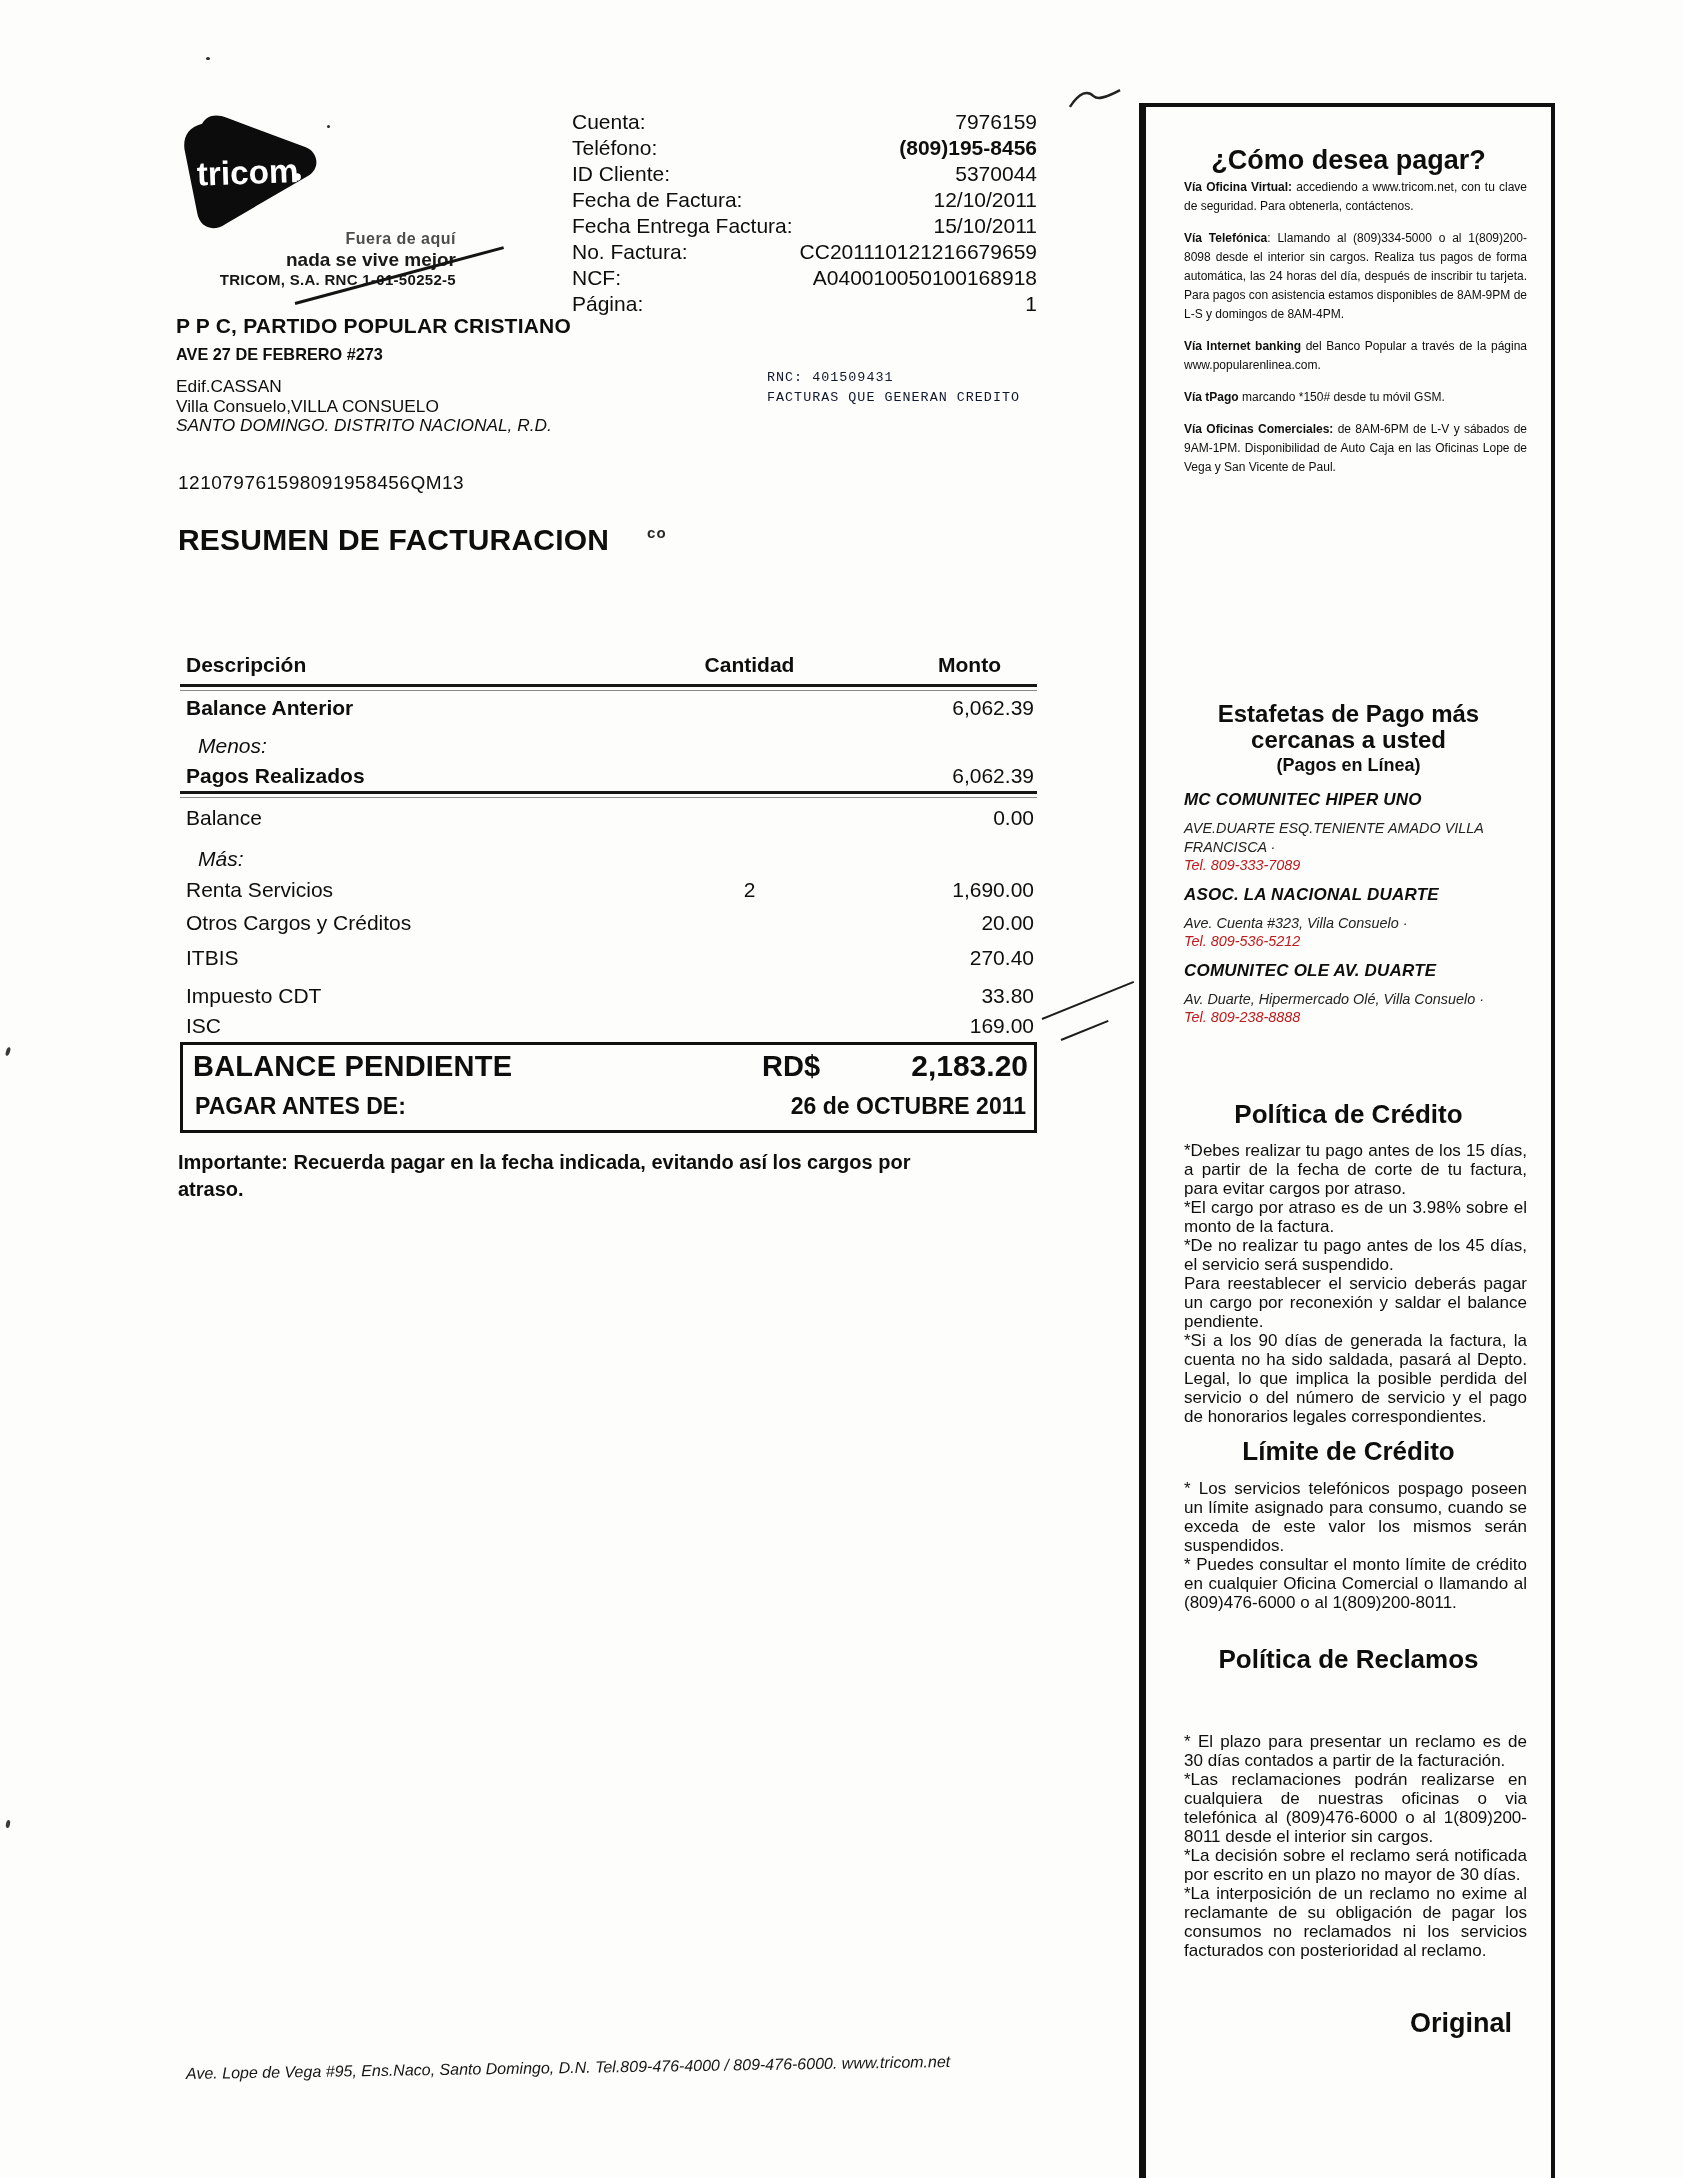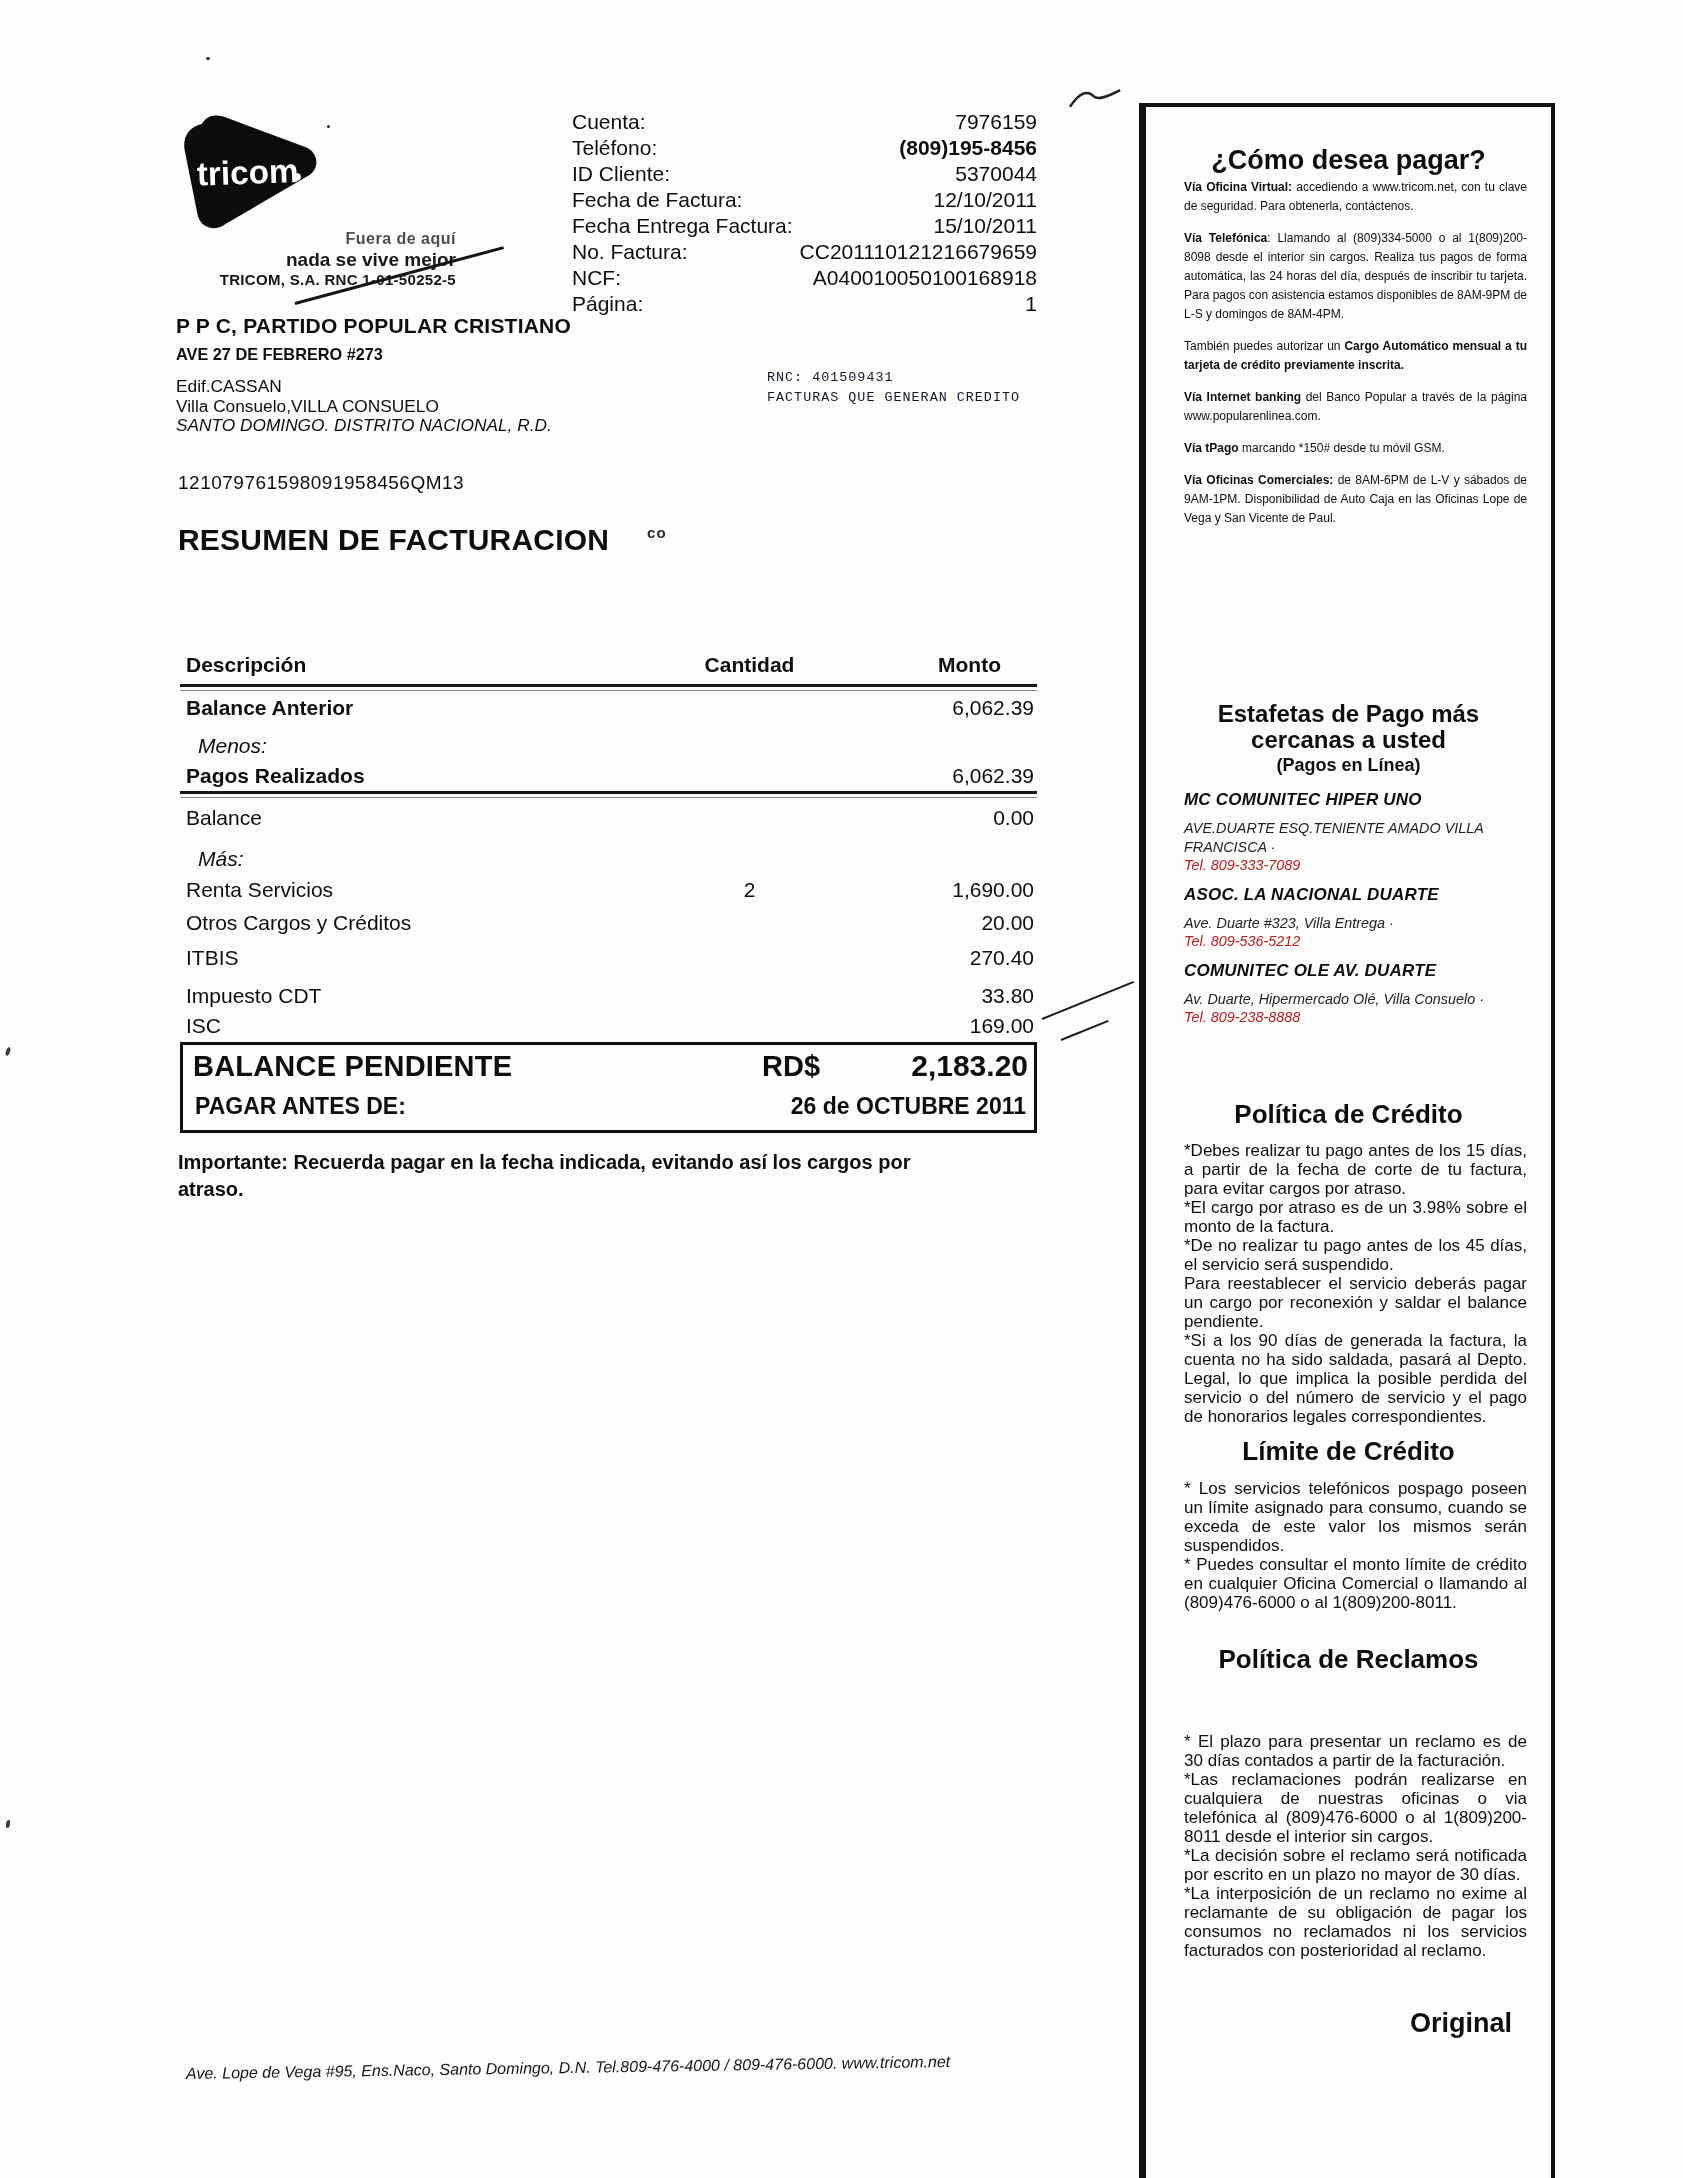--- a/index.html
+++ b/index.html
@@ -234,41 +234,40 @@
 </div>
 
 <div class="abs" id="importante">Importante: Recuerda pagar en la fecha indicada, evitando así los cargos por atraso.</div>
 
 <div class="abs" id="sidebar">
   <div class="sec ctr" id="pay-title">¿Cómo desea pagar?</div>
 
   <div class="sec" id="pay-paras">
     <p><span class="b">Vía Oficina Virtual:</span><span> accediendo a www.tricom.net, con tu clave de seguridad. Para obtenerla, contáctenos.</span></p>
     <p><span class="b">Vía Telefónica</span><span>: Llamando al (809)334-5000 o al 1(809)200-8098 desde el interior sin cargos. Realiza tus pagos de forma automática, las 24 horas del día, después de inscribir tu tarjeta. Para pagos con asistencia estamos disponibles de 8AM-9PM de L-S y domingos de 8AM-4PM.</span></p>
-    <p><span>También puedes autorizar un </span><span class="b">Cargo Automático mensual a tu tarjeta de crédito previamente inscrita.</span></p>
     <p><span class="b">Vía Internet banking</span><span> del Banco Popular a través de la página www.popularenlinea.com.</span></p>
     <p><span class="b">Vía tPago</span><span> marcando *150# desde tu móvil GSM.</span></p>
     <p><span class="b">Vía Oficinas Comerciales:</span><span> de 8AM-6PM de L-V y sábados de 9AM-1PM. Disponibilidad de Auto Caja en las Oficinas Lope de Vega y San Vicente de Paul.</span></p>
   </div>
 
   <div class="sec ctr" id="estafetas-h">
     <div>Estafetas de Pago más</div>
     <div>cercanas a usted</div>
     <div class="sub">(Pagos en Línea)</div>
   </div>
 
   <div class="sec" id="estafetas">
     <div class="ent">
       <div class="nm">MC COMUNITEC HIPER UNO</div>
       <div class="ad">AVE.DUARTE ESQ.TENIENTE AMADO VILLA FRANCISCA ·</div>
       <div class="tl">Tel. 809-333-7089</div>
     </div>
     <div class="ent">
       <div class="nm">ASOC. LA NACIONAL DUARTE</div>
-      <div class="ad">Ave. Duarte #323, Villa Entrega ·</div>
+      <div class="ad">Ave. Cuenta #323, Villa Consuelo ·</div>
       <div class="tl">Tel. 809-536-5212</div>
     </div>
     <div class="ent">
       <div class="nm">COMUNITEC OLE AV. DUARTE</div>
       <div class="ad">Av. Duarte, Hipermercado Olé, Villa Consuelo ·</div>
       <div class="tl">Tel. 809-238-8888</div>
     </div>
   </div>
 
   <div class="sec ctr policy-h" id="credito-h">Política de Crédito</div>

